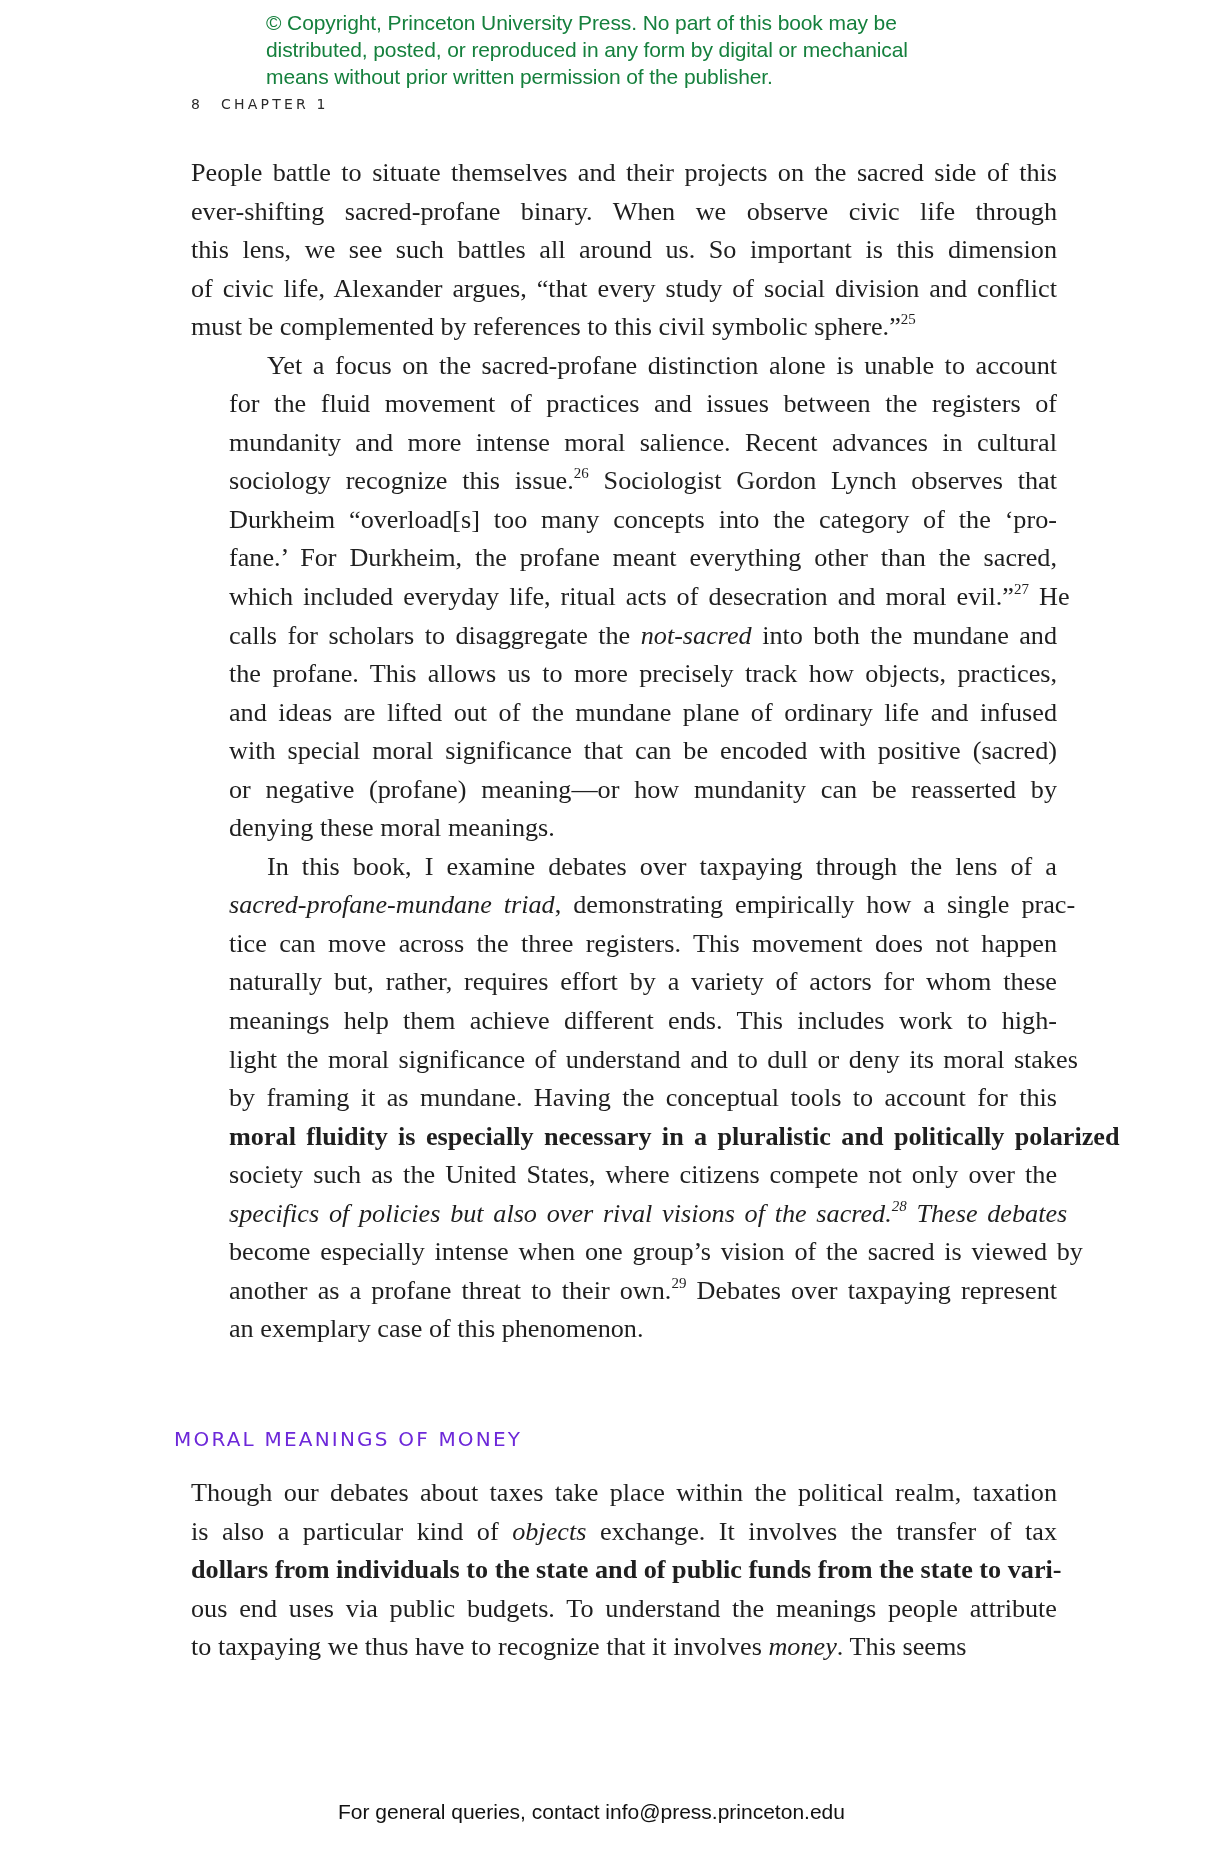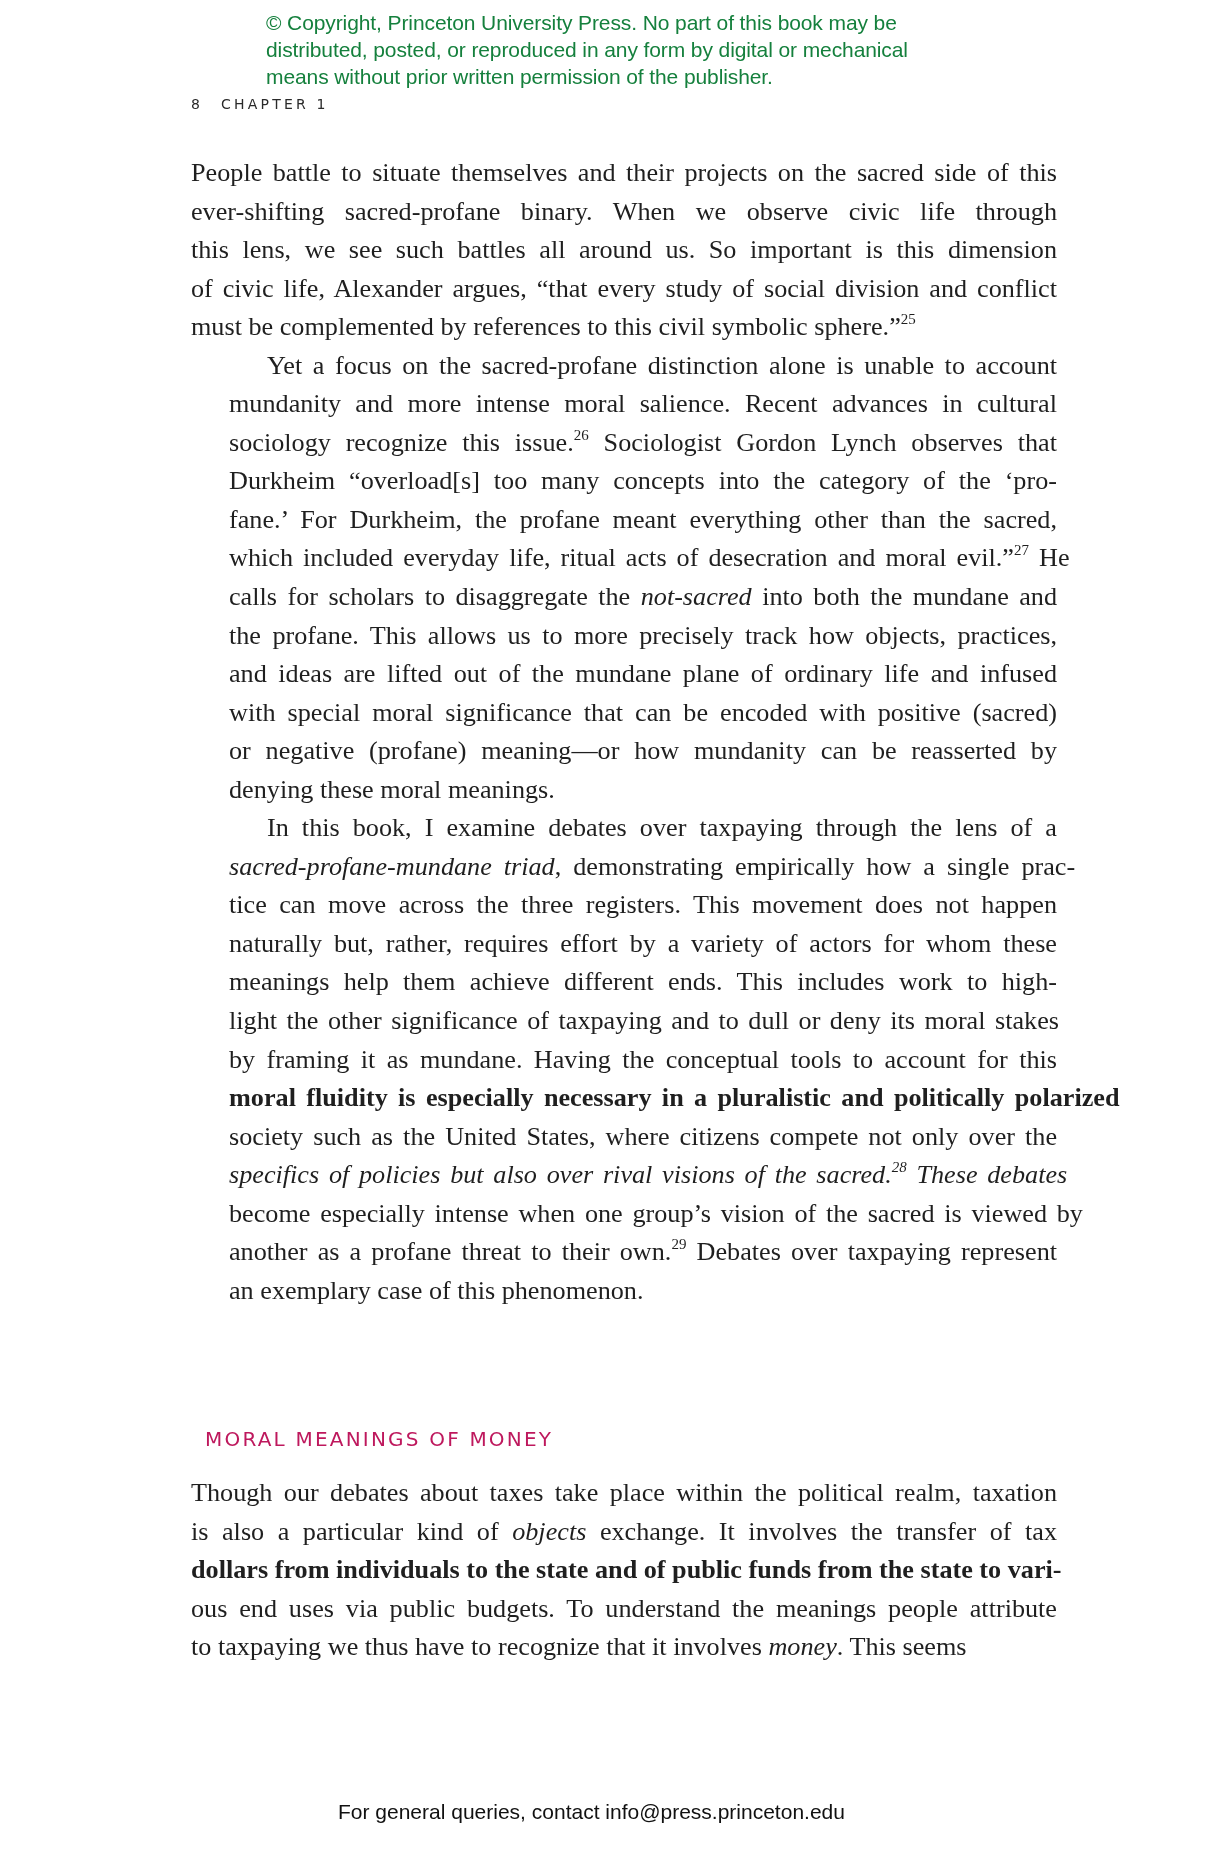--- a/index.html
+++ b/index.html
@@ -21,23 +21,23 @@
     font-family: "Liberation Serif", serif; font-size: 26.2px; line-height: 38.55px;
     color: #1f1f1f; text-align: justify;
   }
   .body-text p { margin: 0; }
   .body-text p.indent { text-indent: 38px; }
   .line { display: block; text-align: justify; text-align-last: justify; white-space: nowrap; height: 38.55px; }
   .line.last { text-align-last: left; }
   sup { font-size: 15px; line-height: 0; vertical-align: 0; position: relative; top: -11px; }
   em { font-style: italic; }
   .section-heading {
-    position: absolute; left: 205px; top: 1427px;
+    position: absolute; left: 174px; top: 1427px;
     font-family: "DejaVu Sans", sans-serif; font-size: 20px; letter-spacing: 2.2px;
-    color: #be185d; white-space: nowrap;
+    color: #6d28d9; white-space: nowrap;
   }
   .body-text2 { top: 1474px; }
   .footer {
     position: absolute; left: 338px; top: 1800px;
     font-family: "Liberation Sans", sans-serif; font-size: 21px; color: #111; white-space: nowrap;
   }
 </style>
 </head>
 <body>
 
@@ -54,39 +54,40 @@
 <div class="body-text" id="body-main">
     <p>
       <span class="line" style="display: block; width: 866px;"><span style="white-space: nowrap; word-spacing: 0px;"><span>People battle to situate themselves and their projects on the sacred side of this</span></span></span>
       <span class="line" style="display: block; width: 866px;"><span style="white-space: nowrap; word-spacing: 0px;"><span>ever-shifting sacred-profane binary. When we observe civic life through</span></span></span>
       <span class="line" style="display: block; width: 866px;"><span style="white-space: nowrap; word-spacing: 0px;"><span>this lens, we see such battles all around us. So important is this dimension</span></span></span>
       <span class="line" style="display: block; width: 866px;"><span style="white-space: nowrap; word-spacing: 0px;"><span>of civic life, Alexander argues, “that every study of social division and conflict</span></span></span>
       <span class="line last" style="display: block; width: 866px;"><span>must be complemented by references to this civil symbolic sphere.”</span><sup>25</sup></span>
     </p>
     <p class="indent">
       <span class="line" style="padding-left: 38px; display: block; width: 828px;"><span style="white-space: nowrap; word-spacing: 3.45455px;"><span>Yet a focus on the sacred-profane distinction alone is unable to account</span></span></span>
+      <span class="line" style="display: block; width: 866px;"><span style="white-space: nowrap; word-spacing: 3.45455px;"><span>for the fluid movement of practices and issues between the registers of</span></span></span>
       <span class="line" style="display: block; width: 866px;"><span style="white-space: nowrap; word-spacing: 4.22222px;"><span>mundanity and more intense moral salience. Recent advances in cultural</span></span></span>
       <span class="line" style="display: block; width: 866px;"><span style="white-space: nowrap; word-spacing: 4.74805px;"><span>sociology recognize this issue.</span><sup>26</sup><span> Sociologist Gordon Lynch observes that</span></span></span>
       <span class="line" style="display: block; width: 866px;"><span style="white-space: nowrap; word-spacing: 3.8px;"><span>Durkheim “overload[s] too many concepts into the category of the ‘pro-</span></span></span>
       <span class="line" style="display: block; width: 866px;"><span style="white-space: nowrap; word-spacing: 3.8px;"><span>fane.’ For Durkheim, the profane meant everything other than the sacred,</span></span></span>
       <span class="line" style="display: block; width: 866px;"><span style="white-space: nowrap; word-spacing: 3.45597px;"><span>which included everyday life, ritual acts of desecration and moral evil.”</span><sup>27</sup><span> He</span></span></span>
       <span class="line" style="display: block; width: 866px;"><span style="white-space: nowrap; word-spacing: 3.45312px;"><span>calls for scholars to disaggregate the </span><em>not-sacred</em><span> into both the mundane and</span></span></span>
       <span class="line" style="display: block; width: 866px;"><span style="white-space: nowrap; word-spacing: 3.45455px;"><span>the profane. This allows us to more precisely track how objects, practices,</span></span></span>
       <span class="line" style="display: block; width: 866px;"><span style="white-space: nowrap; word-spacing: 2.92308px;"><span>and ideas are lifted out of the mundane plane of ordinary life and infused</span></span></span>
       <span class="line" style="display: block; width: 866px;"><span style="white-space: nowrap; word-spacing: 3.8px;"><span>with special moral significance that can be encoded with positive (sacred)</span></span></span>
       <span class="line" style="display: block; width: 866px;"><span style="white-space: nowrap; word-spacing: 4.22222px;"><span>or negative (profane) meaning—or how mundanity can be reasserted by</span></span></span>
       <span class="line last" style="display: block; width: 866px;"><span>denying these moral meanings.</span></span>
     </p>
     <p class="indent">
       <span class="line" style="padding-left: 38px; display: block; width: 828px;"><span style="white-space: nowrap; word-spacing: 3.16667px;"><span>In this book, I examine debates over taxpaying through the lens of a</span></span></span>
       <span class="line" style="display: block; width: 866px;"><span style="white-space: nowrap; word-spacing: 5.42857px;"><em>sacred-profane-mundane triad</em><span>, demonstrating empirically how a single prac-</span></span></span>
       <span class="line" style="display: block; width: 866px;"><span style="white-space: nowrap; word-spacing: 3.45455px;"><span>tice can move across the three registers. This movement does not happen</span></span></span>
       <span class="line" style="display: block; width: 866px;"><span style="white-space: nowrap; word-spacing: 3.16667px;"><span>naturally but, rather, requires effort by a variety of actors for whom these</span></span></span>
       <span class="line" style="display: block; width: 866px;"><span style="white-space: nowrap; word-spacing: 3.8px;"><span>meanings help them achieve different ends. This includes work to high-</span></span></span>
-      <span class="line" style="display: block; width: 866px;"><span style="white-space: nowrap; word-spacing: 2.92308px;"><span>light the other significance of taxpaying and to dull or deny its moral stakes</span></span></span>
+      <span class="line" style="display: block; width: 866px;"><span style="white-space: nowrap; word-spacing: 2.92308px;"><span>light the moral significance of understand and to dull or deny its moral stakes</span></span></span>
       <span class="line" style="display: block; width: 866px;"><span style="white-space: nowrap; word-spacing: 3.16667px;"><span>by framing it as mundane. Having the conceptual tools to account for this</span></span></span>
       <span class="line" style="display: block; width: 866px;"><span style="white-space: nowrap; word-spacing: 3.8px; font-weight: bold;"><span>moral fluidity is especially necessary in a pluralistic and politically polarized</span></span></span>
       <span class="line" style="display: block; width: 866px;"><span style="white-space: nowrap; word-spacing: 3.16667px;"><span>society such as the United States, where citizens compete not only over the</span></span></span>
       <span class="line" style="display: block; width: 866px; font-style: italic;"><span style="white-space: nowrap; word-spacing: 3.16667px;"><span>specifics of policies but also over rival visions of the sacred.</span><sup>28</sup><span> These debates</span></span></span>
       <span class="line" style="display: block; width: 866px;"><span style="white-space: nowrap; word-spacing: 3.16667px;"><span>become especially intense when one group’s vision of the sacred is viewed by</span></span></span>
       <span class="line" style="display: block; width: 866px;"><span style="white-space: nowrap; word-spacing: 3.45455px;"><span>another as a profane threat to their own.</span><sup>29</sup><span> Debates over taxpaying represent</span></span></span>
       <span class="line last" style="display: block; width: 866px;"><span>an exemplary case of this phenomenon.</span></span>
     </p>
   </div>
 

